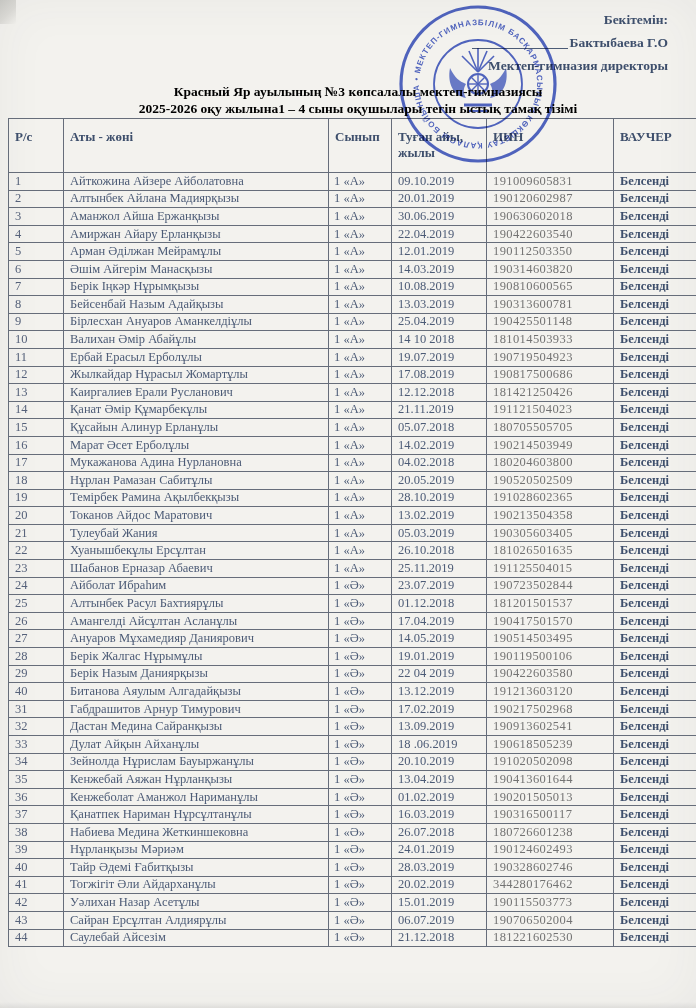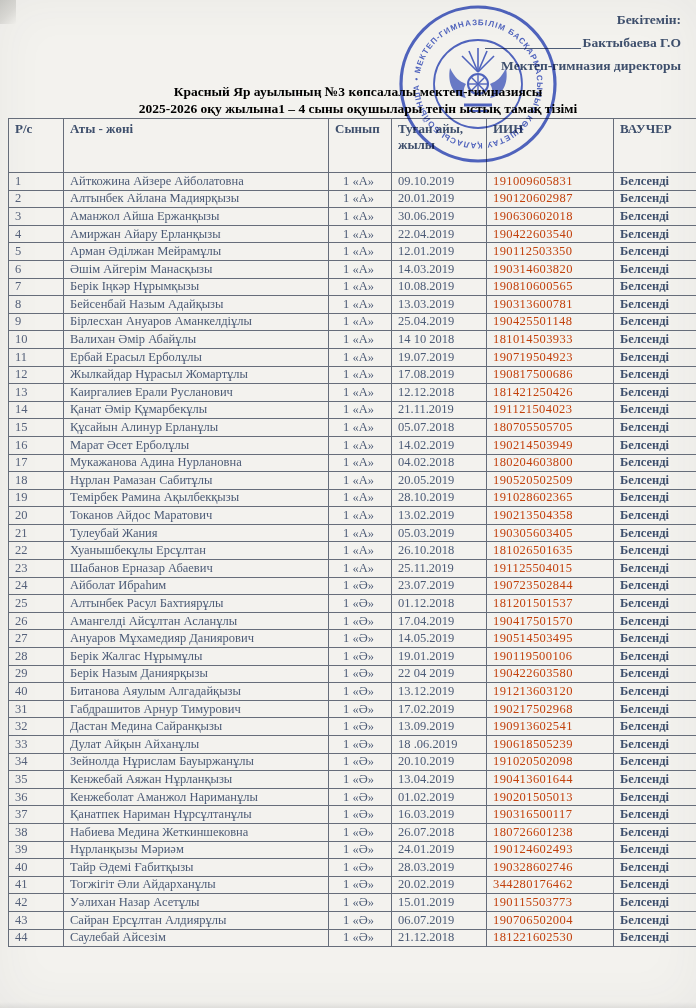--- a/index.html
+++ b/index.html
@@ -13,56 +13,56 @@
   .edge-top-left{
     position:absolute;left:0;top:0;width:16px;height:24px;
     background:linear-gradient(135deg,#c6c6c2 0%,#d8d7d3 55%,rgba(243,242,238,0) 100%);
   }
   .edge-bottom{
     position:absolute;left:0;bottom:0;width:100%;height:6px;
     background:linear-gradient(180deg,rgba(0,0,0,0) 0%,rgba(90,90,95,.10) 100%);
   }
 
   
-  .approval{position:absolute;top:12px;right:15px;text-align:right;z-index:2;}
+  .approval{position:absolute;top:12px;right:28px;text-align:right;z-index:2;}
   .approval div{font-weight:bold;font-size:13.5px;color:#3e4f6c;line-height:15px;margin-bottom:8px;}
   .sig-underline{display:inline-block;width:96px;border-bottom:1.4px solid #4c5b76;vertical-align:-2px;margin-right:2px;}
 
   
   .stamp{position:absolute;left:397px;top:2px;width:162px;height:164px;z-index:5;
          opacity:.88;mix-blend-mode:multiply;pointer-events:none;}
   .stamp svg{width:100%;height:100%;}
 
   
   .title{position:absolute;top:84px;left:0;width:100%;text-align:center;z-index:1;}
   .title div{font-weight:bold;font-size:13.5px;color:#000000;line-height:16.5px;margin-left:20px;}
 
   
   table{
     position:absolute;top:118px;left:8px;width:628px;
     border-collapse:collapse;table-layout:fixed;z-index:1;
   }
   th,td{border:1px solid #666d7a;overflow:hidden;white-space:nowrap;}
   th{
     font-size:13px;font-weight:bold;color:#3e4f6c;text-align:left;
-    vertical-align:top;padding:2px 6px;white-space:normal;
+    vertical-align:top;padding:10px 6px;white-space:normal;
   }
   thead tr{height:54px;}
   tbody tr{height:17.6px;}
   td{font-size:12.5px;line-height:1.05;padding:0 6px;color:#4c5b76;}
   .col-num{width:42px;}
   .col-name{width:252px;margin-left:23px;}
   .col-class{width:50px;}
   .col-date{width:82px;}
   .col-iin{width:114px;font-family:Liberation Serif, serif;}
   .col-voucher{width:88px;}
   th.col-class{word-break:break-all;}
   td.col-num{color:#55617a;}
-  td.col-class{padding-left:14px;margin-left:16px;}
-  td.col-iin{color:#c2410c;letter-spacing:.4px;}
+  td.col-class{padding-left:5px;margin-left:16px;}
+  td.col-iin{color:#737373;letter-spacing:.4px;}
   td.col-voucher{font-weight:bold;color:#3e4f6c;}
 </style>
 </head>
 <body>
 
 <div class="page">
   <div class="edge-top-left"></div>
   <div class="edge-bottom"></div>
 
   <div class="approval">

